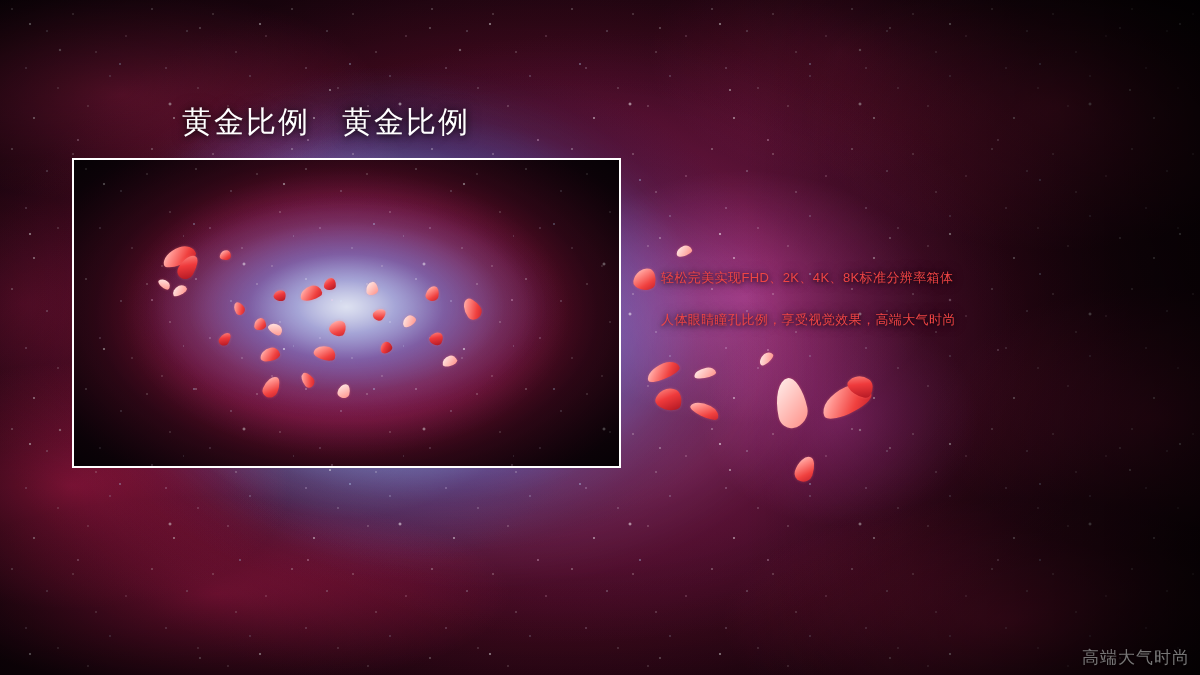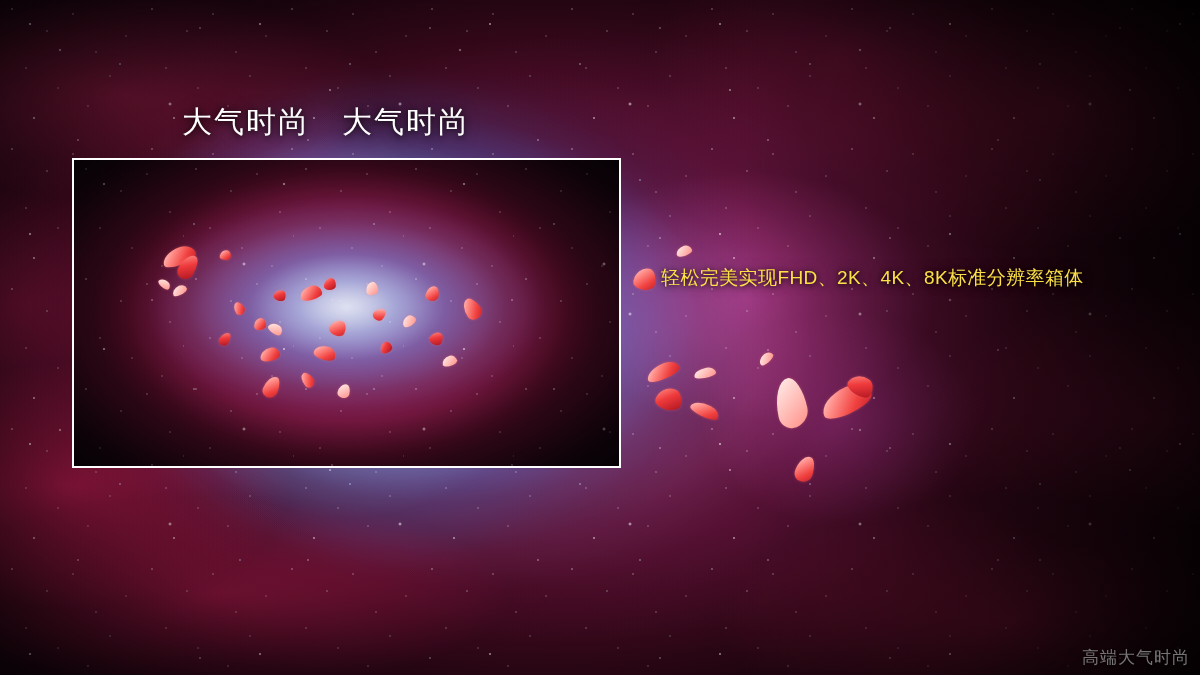--- a/index.html
+++ b/index.html
@@ -135,23 +135,23 @@
     color:#ffffff;
     text-shadow:0 1px 6px rgba(0,0,0,.75), 0 0 14px rgba(0,0,0,.5);
     white-space:pre;
   }
   #body-text{
     position:absolute;
     left:661px;top:257px;
     width:520px;
   }
   #body-text .line{
-    font-size:19px;
+    font-size:13px;
     line-height:42px;
-    color:#fde047;
+    color:#ef4444;
     letter-spacing:.4px;
     white-space:nowrap;
     text-shadow:0 1px 5px rgba(0,0,0,.80), 0 0 12px rgba(0,0,0,.55);
   }
   #watermark{
     position:absolute;
     right:10px;bottom:6px;
     font-size:17px;
     letter-spacing:1px;
     color:rgba(150,150,150,.78);
@@ -251,21 +251,22 @@
         <div class="petal pale" style="left:368px;top:196px;width:15px;height:10px;transform:rotate(-16deg);"></div>
         <div class="petal" style="left:190px;top:216px;width:15px;height:22px;transform:rotate(22deg);"></div>
         <div class="petal" style="left:228px;top:212px;width:11px;height:16px;transform:rotate(-40deg);"></div>
         <div class="petal pale" style="left:264px;top:224px;width:12px;height:14px;transform:rotate(14deg);"></div>
         <div class="petal" style="left:180px;top:158px;width:12px;height:12px;transform:rotate(-6deg);"></div>
         <div class="petal deep" style="left:146px;top:172px;width:10px;height:14px;transform:rotate(32deg);"></div>
       </div>
     </div>
   </div>
 
-  <div id="title">大气时尚　大气时尚</div>
+  <div id="title">黄金比例　黄金比例</div>
 
   <div id="body-text">
     <div class="line">轻松完美实现FHD、2K、4K、8K标准分辨率箱体</div>
+    <div class="line">人体眼睛瞳孔比例，享受视觉效果，高端大气时尚</div>
   </div>
 
   <div id="watermark">高端大气时尚</div>
 
 </div>
 
 </body></html>

